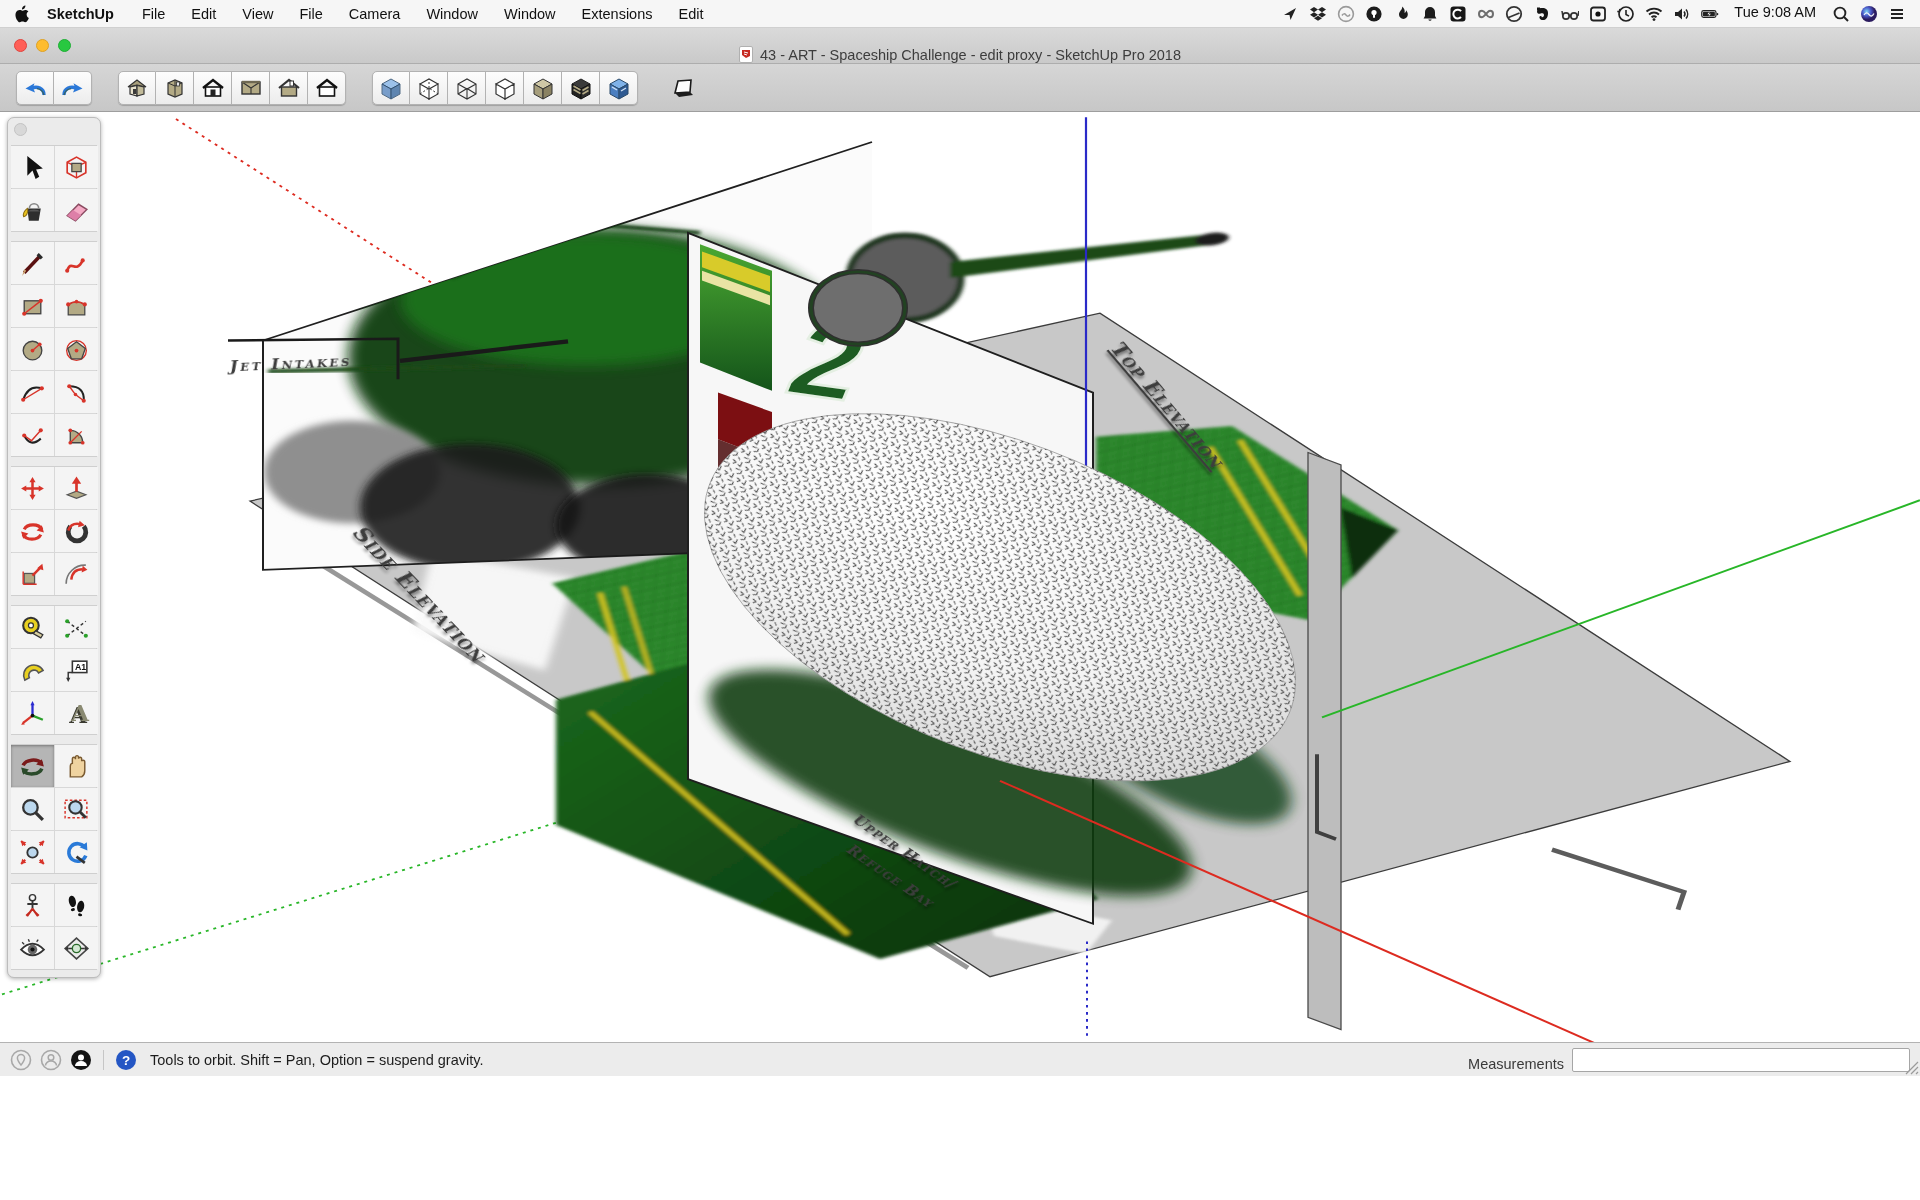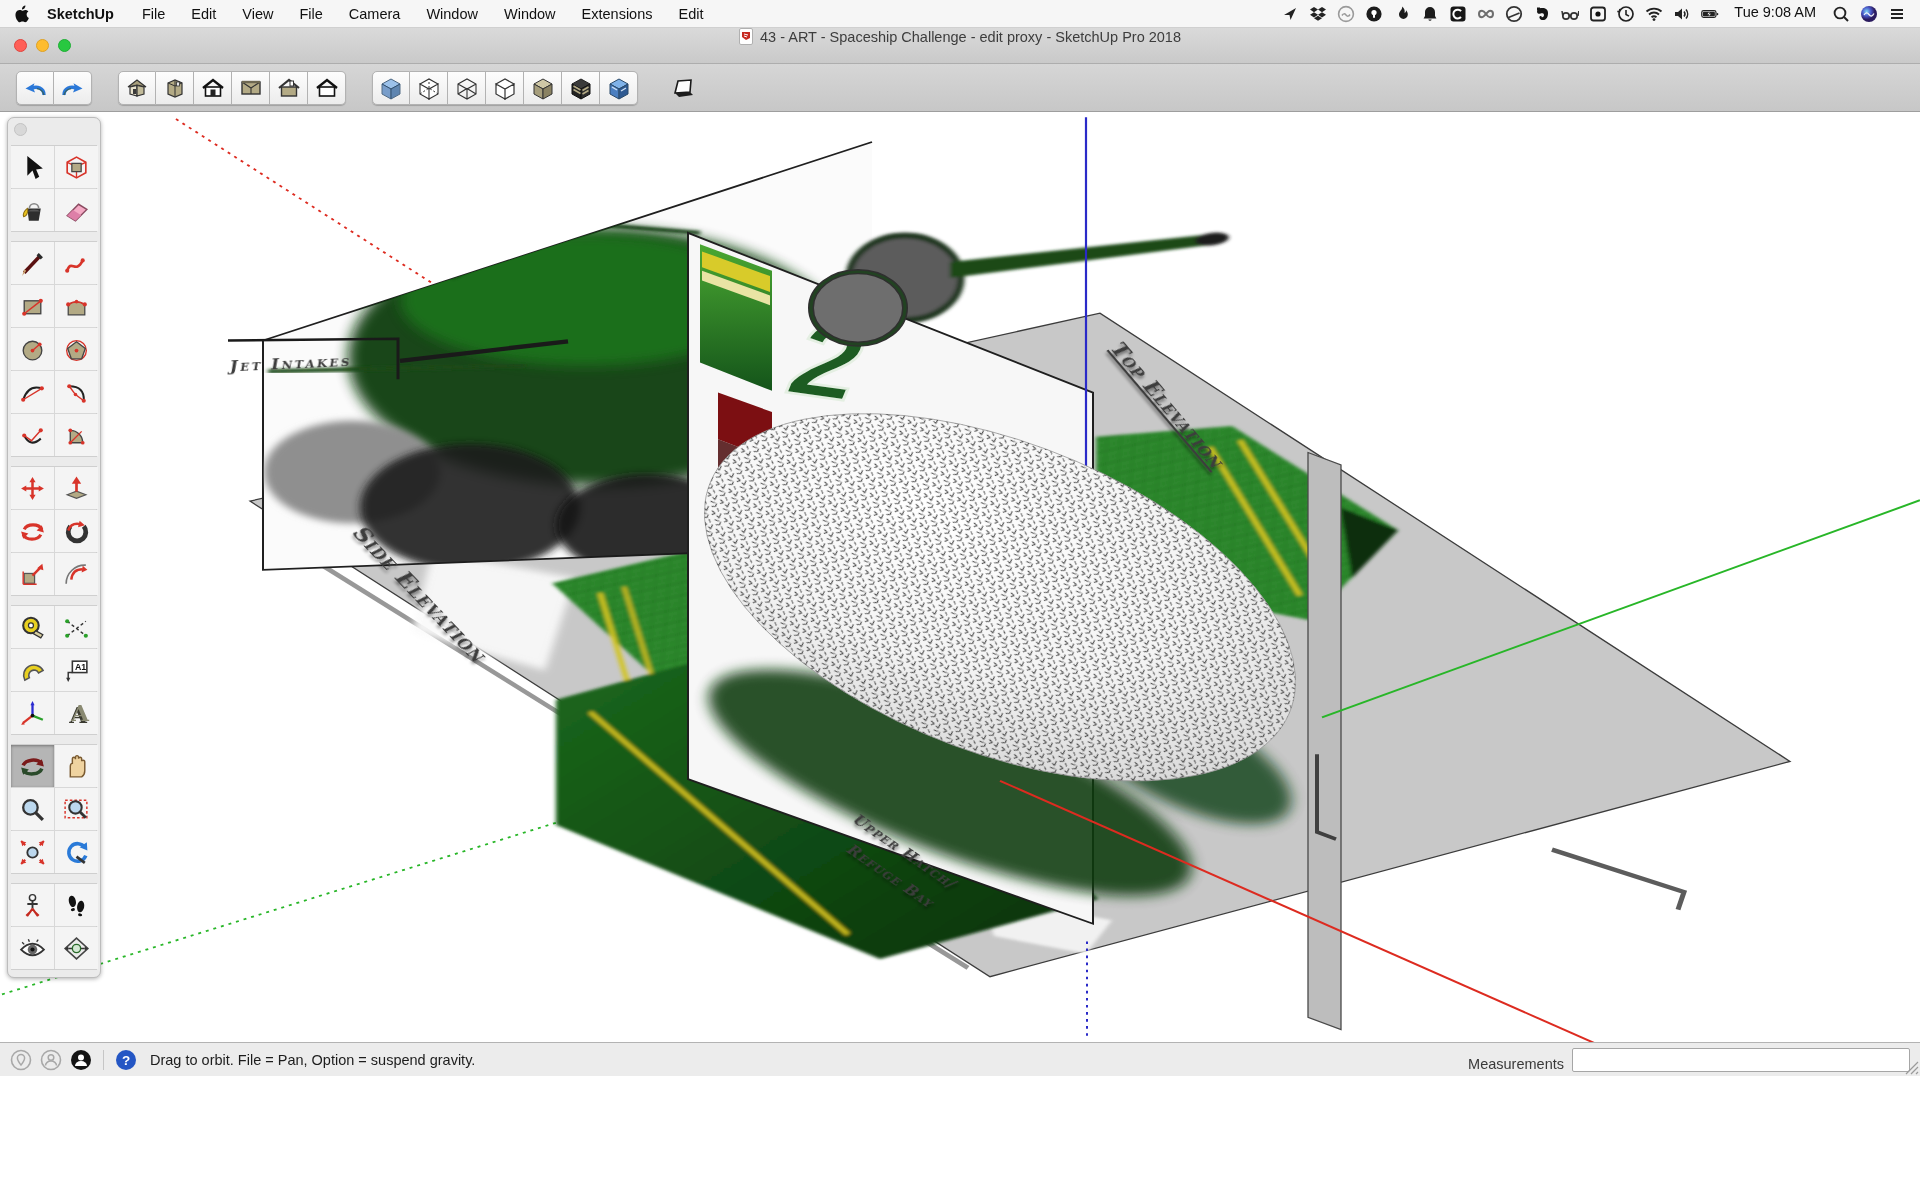--- a/index.html
+++ b/index.html
@@ -11,21 +11,21 @@
   .menubar .left{display:flex;align-items:center;gap:0;}
   .mitem{padding:0 13px;line-height:28px;cursor:default;}
   .mitem.app{font-weight:bold;padding:0 15px 0 14px;}
   .apple{width:17px;height:18px;margin-left:2px;}
   .menubar .right{margin-left:auto;display:flex;gap:9px;}
   .sicon{width:19px;height:19px;display:flex;align-items:center;justify-content:center;}
   .sicon svg{width:18px;height:18px;}
   .clock{font-size:14.5px;padding:0 6px;white-space:nowrap;}
 
   
-  .titlebar{height:36px;background:linear-gradient(#dadada,#c9c9c9);border-bottom:1px solid #adadad;position:relative;display:flex;align-items:flex-start;justify-content:center;flex:0 0 auto;}
+  .titlebar{height:36px;background:linear-gradient(#dadada,#c9c9c9);border-bottom:1px solid #adadad;position:relative;display:flex;align-items:flex-end;justify-content:center;flex:0 0 auto;}
   .lights{position:absolute;left:14px;top:0;height:100%;display:flex;align-items:center;gap:9px;}
   .light{width:13px;height:13px;border-radius:50%;}
   .light.close{background:#ff5f57;border:1px solid #e0443e;}
   .light.min{background:#febc2e;border:1px solid #dea123;}
   .light.max{background:#28c840;border:1px solid #1eaf34;}
   .wtitle{display:flex;align-items:center;gap:7px;font-size:14.5px;color:#3d3d3d;}
   .docicon{width:14px;height:17px;}
 
   
   .toolbar{height:48px;background:linear-gradient(#d6d6d6,#c7c7c7);border-bottom:1px solid #9e9e9e;display:flex;align-items:center;padding:0 0 0 16px;gap:26px;flex:0 0 auto;}
@@ -792,21 +792,21 @@
           <circle cx="11" cy="11" r="10" fill="#141414"></circle>
           <circle cx="11" cy="8.5" r="3" fill="#fff"></circle>
           <path d="M5 17 a6 5 0 0112 0z" fill="#fff"></path>
         </svg>
       <div class="sbsep"></div>
       <svg class="sbicon" viewBox="0 0 22 22">
           <circle cx="11" cy="11" r="10" fill="#2456c4"></circle>
           <text x="11" y="16" text-anchor="middle" font-family="Liberation Sans,sans-serif" font-size="13.5" font-weight="bold" fill="#fff">?</text>
         </svg>
     </div>
-    <span class="hint">Drag to orbit. File = Pan, Option = suspend gravity.</span>
+    <span class="hint">Tools to orbit. Shift = Pan, Option = suspend gravity.</span>
     <div class="sbright">
       <span class="mlabel">Measurements</span>
       <input class="minput" type="text" value="" style="">
     </div>
     <svg class="grip" viewBox="0 0 14 14">
         <path d="M13 1 L1 13 M13 6 L6 13 M13 11 L11 13" stroke="#9a9a9a" stroke-width="1.2"></path>
       </svg>
   </div>
 
 </div>

